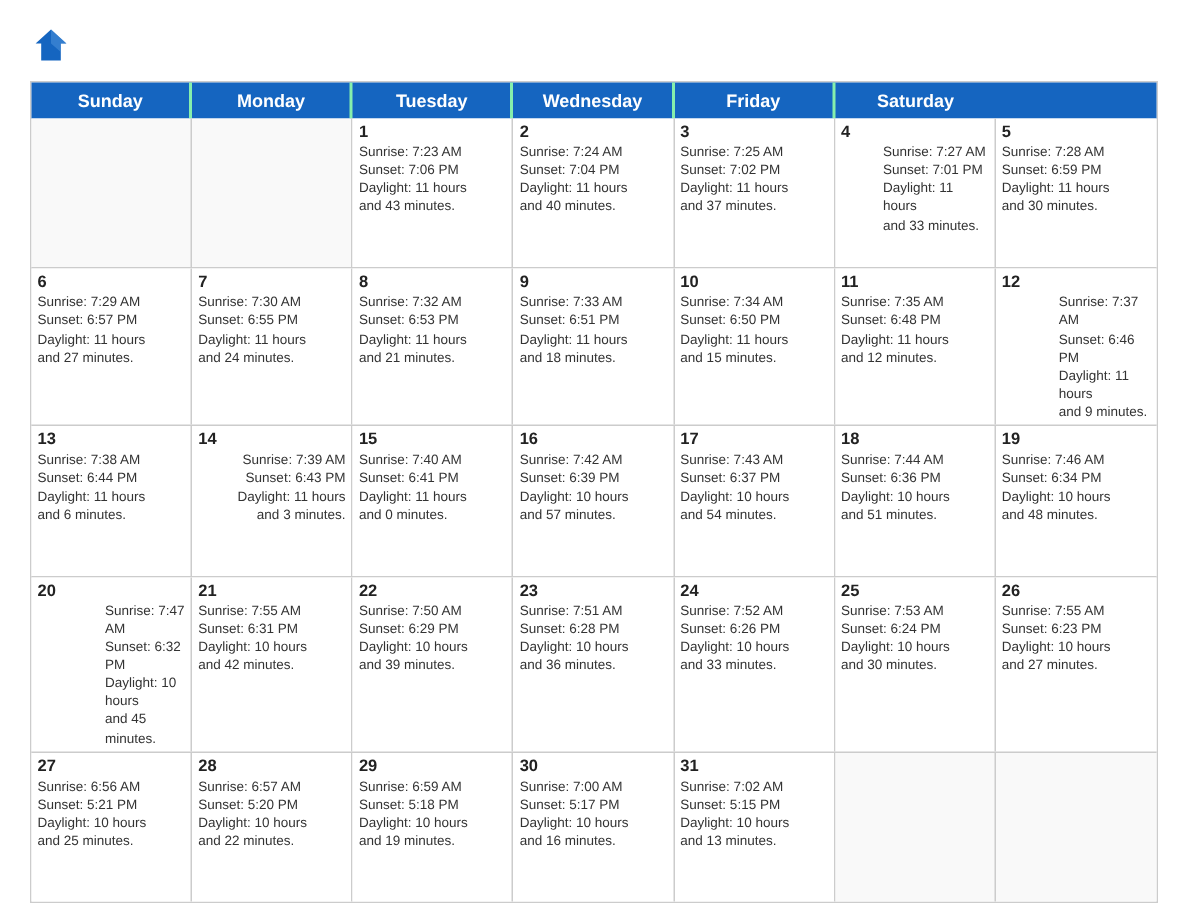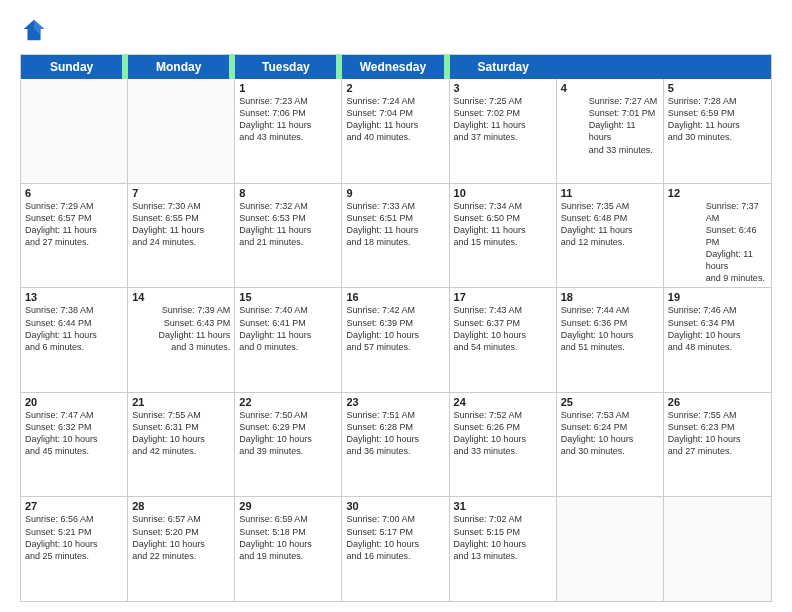--- a/index.html
+++ b/index.html
@@ -61,21 +61,21 @@
       display: grid;
       grid-template-columns: repeat(7, 1fr);
       background: #1565c0;
     }
     .cal-header-cell {
       color: #fff;
       font-size: 12px;
       font-weight: bold;
       padding: 5px 4px;
       text-align: center;
-      border-right: 6px solid #86efac;
+      border-right: 2px solid #86efac;
     }
     .cal-header-cell:last-child { border-right: none; }
     .cal-body {
       flex: 1;
       display: flex;
       flex-direction: column;
     }
     .cal-row {
       display: grid;
       grid-template-columns: repeat(7, 1fr);
@@ -126,20 +126,21 @@
       <div class="location"></div>
     </div>
   </div>
 
   <div class="calendar">
     <div class="cal-header" id="cal-header">
         <div class="cal-header-cell">Sunday</div>
         <div class="cal-header-cell">Monday</div>
         <div class="cal-header-cell">Tuesday</div>
         <div class="cal-header-cell">Wednesday</div>
+        <div class="cal-header-cell">Friday</div>
         <div class="cal-header-cell">Saturday</div>
       </div>
     <div class="cal-body" id="cal-body">
         <div class="cal-row">
           <div class="cal-cell empty"></div>
           <div class="cal-cell empty"></div>
           <div class="cal-cell">
             <div class="day-num">1</div>
             <div class="cell-text" style="white-space: pre-line;">Sunrise: 7:23 AM
 Sunset: 7:06 PM
@@ -273,21 +274,21 @@
             <div class="day-num">19</div>
             <div class="cell-text" style="white-space: pre-line;">Sunrise: 7:46 AM
 Sunset: 6:34 PM
 Daylight: 10 hours
 and 48 minutes.</div>
           </div>
         </div>
         <div class="cal-row">
           <div class="cal-cell">
             <div class="day-num">20</div>
-            <div class="cell-text" style="white-space: pre-line;">Sunrise: 7:47 AM
+            <div class="cell-text" style="white-space: pre-line; margin-left: 45px;">Sunrise: 7:47 AM
 Sunset: 6:32 PM
 Daylight: 10 hours
 and 45 minutes.</div>
           </div>
           <div class="cal-cell">
             <div class="day-num">21</div>
             <div class="cell-text" style="white-space: pre-line;">Sunrise: 7:55 AM
 Sunset: 6:31 PM
 Daylight: 10 hours
 and 42 minutes.</div>

